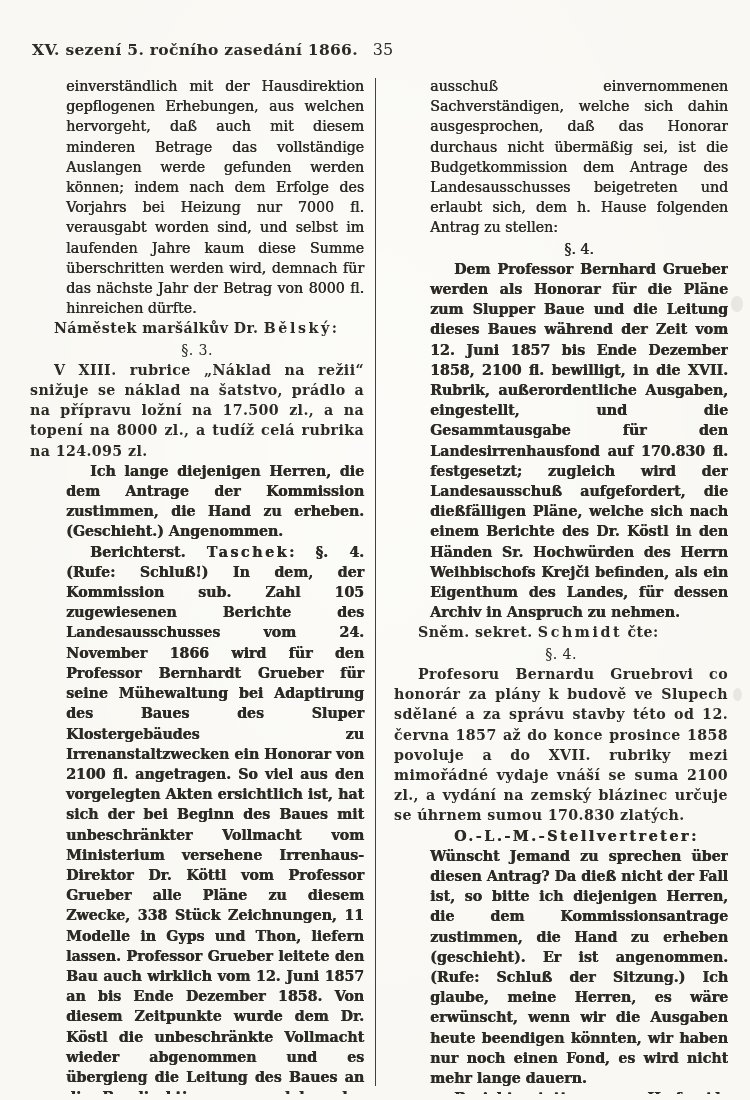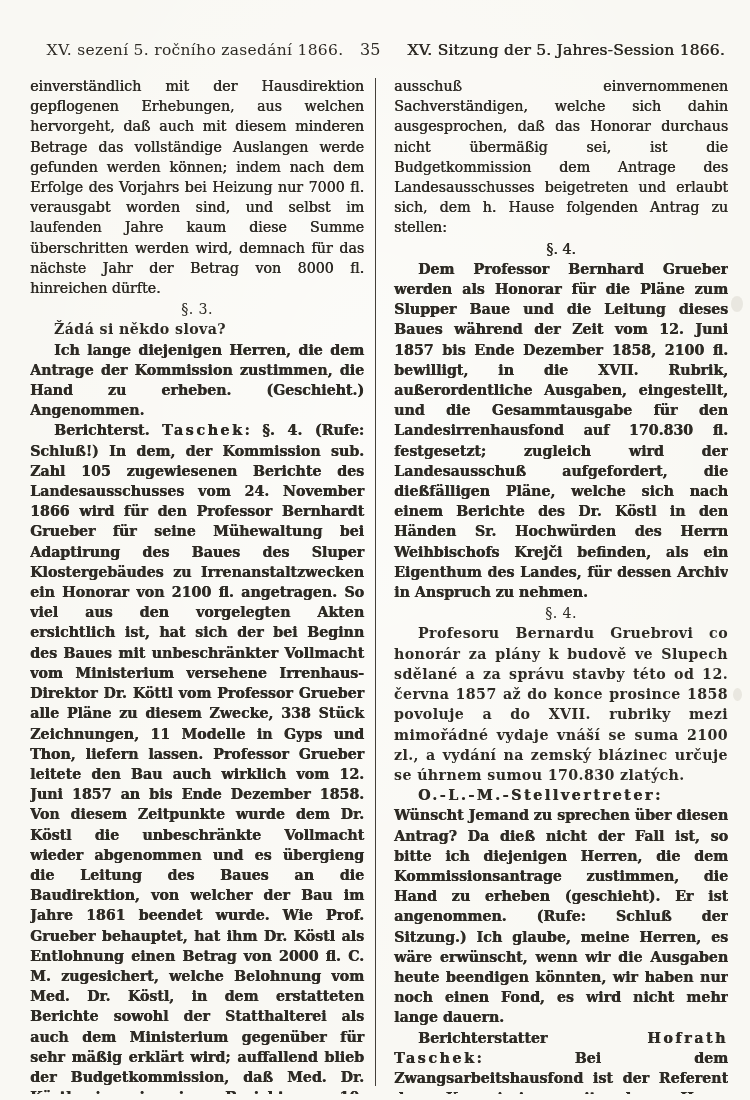--- a/index.html
+++ b/index.html
@@ -17,75 +17,76 @@
     background-image:radial-gradient(ellipse at 50% 40%, rgba(255,255,255,.5), rgba(0,0,0,0) 70%);
     color:var(--ink);
     font-family:"DejaVu Serif","Liberation Serif",serif;
     overflow:hidden;
   }
   
   .hdr{
     position:absolute;top:40px;left:30px;width:696px;
     display:flex;align-items:baseline;
   }
-  .hdr .h-left{width:330px;text-align:center;font-weight:normal;font-size:15.5px;letter-spacing:.3px;}
-  .hdr .h-num{width:46px;text-align:left;font-size:16px;}
+  .hdr .h-left{width:330px;text-align:center;font-weight:bold;font-size:15.5px;letter-spacing:.3px;}
+  .hdr .h-num{width:46px;text-align:center;font-size:16px;}
   .hdr .h-right{flex:1;text-align:center;font-size:15.5px;font-weight:normal;text-shadow:.5px 0 0 currentColor;letter-spacing:.2px;}
   
   .cols{
     position:absolute;top:76px;left:30px;width:698px;height:1018px;
     display:flex;overflow:hidden;
   }
   .col{width:341px;font-size:14.2px;line-height:20.2px;}
   .col-left{margin-right:15px;}
   .col-right{margin-left:15px;}
   .rule{
     position:absolute;top:78px;left:375px;width:1px;height:1008px;
     background:var(--divider);
   }
   
   .para{text-align:justify;}
   .para.a-center{text-align:center;text-indent:0;}
   .para.ind{text-indent:24px;font-weight:bold;}
   
-  .de{text-shadow:.45px 0 0 currentColor;}
+  .de{text-shadow:.45px 0 0 currentColor;margin-left:36px;}
   
   .cz{text-shadow:none;letter-spacing:.4px;}
   .sperr{letter-spacing:2.6px;}
   .headline{margin-top:1px;}
   
   .smudge{position:absolute;border-radius:50%;background:#e3e0d7;opacity:.7;}
   .smudge.s1{left:731px;top:296px;width:12px;height:16px;}
   .smudge.s2{left:733px;top:688px;width:9px;height:13px;}
 </style>
 </head>
 <body>
 
 <div class="page">
 
   <div class="hdr">
     <div class="h-left">XV. sezení 5. ročního zasedání 1866.</div>
     <div class="h-num">35</div>
-    <div class="h-right">XV. Sitzung der 5. Jahres-Session 1866.</div>
   </div>
 
   <div class="rule"></div>
 
   <div class="cols">
     <div class="col col-left">
         <div class="para de">einverständlich mit der Hausdirektion gepflogenen Erhebungen, aus welchen hervorgeht, daß auch mit diesem minderen Betrage das vollständige Auslangen werde gefunden werden können; indem nach dem Erfolge des Vorjahrs bei Heizung nur 7000 fl. verausgabt worden sind, und selbst im laufenden Jahre kaum diese Summe überschritten werden wird, demnach für das nächste Jahr der Betrag von 8000 fl. hinreichen dürfte.</div>
+        <div class="para cz ind"><span>Náměstek maršálkův Dr. </span><span class="sperr">Bělský</span><span>:</span></div>
         <div class="para cz a-center headline">§. 3.</div>
-        <div class="para cz ind">Žádá si někdo slova?</div>
+        <div class="para cz ind">V XIII. rubrice „Náklad na režii“ snižuje se náklad na šatstvo, prádlo a na přípravu ložní na 17.500 zl., a na topení na 8000 zl., a tudíž celá rubrika na 124.095 zl.</div>
         <div class="para de ind">Ich lange diejenigen Herren, die dem Antrage der Kommission zustimmen, die Hand zu erheben. (Geschieht.) Angenommen.</div>
         <div class="para de ind"><span>Berichterst. </span><span class="sperr">Taschek</span><span>: §. 4. (Rufe: Schluß!) In dem, der Kommission sub. Zahl 105 zugewiesenen Berichte des Landesausschusses vom 24. November 1866 wird für den Professor Bernhardt Grueber für seine Mühewaltung bei Adaptirung des Baues des Sluper Klostergebäudes zu Irrenanstaltzwecken ein Honorar von 2100 fl. angetragen. So viel aus den vorgelegten Akten ersichtlich ist, hat sich der bei Beginn des Baues mit unbeschränkter Vollmacht vom Ministerium versehene Irrenhaus-Direktor Dr. Köttl vom Professor Grueber alle Pläne zu diesem Zwecke, 338 Stück Zeichnungen, 11 Modelle in Gyps und Thon, liefern lassen. Professor Grueber leitete den Bau auch wirklich vom 12. Juni 1857 an bis Ende Dezember 1858. Von diesem Zeitpunkte wurde dem Dr. Köstl die unbeschränkte Vollmacht wieder abgenommen und es übergieng die Leitung des Baues an die Baudirektion, von welcher der Bau im Jahre 1861 beendet wurde. Wie Prof. Grueber behauptet, hat ihm Dr. Köstl als Entlohnung einen Betrag von 2000 fl. C. M. zugesichert, welche Belohnung vom Med. Dr. Köstl, in dem erstatteten Berichte sowohl der Statthalterei als auch dem Ministerium gegenüber für sehr mäßig erklärt wird; auffallend blieb der Budgetkommission, daß Med. Dr. Köstl, wie er in seinem Berichte vom 10. Juli 1866 an die Statthalterei anführt, bei seiner Rechnungslegung an das Staatsministerium die Erfolgung des dem Prof. Grueber zugesicherten Honorars nicht in Antrag gebracht habe.</span></div>
       </div>
     <div class="col col-right">
         <div class="para de">ausschuß einvernommenen Sachverständigen, welche sich dahin ausgesprochen, daß das Honorar durchaus nicht übermäßig sei, ist die Budgetkommission dem Antrage des Landesausschusses beigetreten und erlaubt sich, dem h. Hause folgenden Antrag zu stellen:</div>
         <div class="para de a-center headline">§. 4.</div>
         <div class="para de ind">Dem Professor Bernhard Grueber werden als Honorar für die Pläne zum Slupper Baue und die Leitung dieses Baues während der Zeit vom 12. Juni 1857 bis Ende Dezember 1858, 2100 fl. bewilligt, in die XVII. Rubrik, außerordentliche Ausgaben, eingestellt, und die Gesammtausgabe für den Landesirrenhausfond auf 170.830 fl. festgesetzt; zugleich wird der Landesausschuß aufgefordert, die dießfälligen Pläne, welche sich nach einem Berichte des Dr. Köstl in den Händen Sr. Hochwürden des Herrn Weihbischofs Krejči befinden, als ein Eigenthum des Landes, für dessen Archiv in Anspruch zu nehmen.</div>
+        <div class="para cz ind"><span>Sněm. sekret. </span><span class="sperr">Schmidt</span><span> čte:</span></div>
         <div class="para cz a-center headline">§. 4.</div>
         <div class="para cz ind">Profesoru Bernardu Gruebrovi co honorár za plány k budově ve Slupech sdělané a za správu stavby této od 12. června 1857 až do konce prosince 1858 povoluje a do XVII. rubriky mezi mimořádné vydaje vnáší se suma 2100 zl., a vydání na zemský blázinec určuje se úhrnem sumou 170.830 zlatých.</div>
         <div class="para de ind"><span class="sperr">O.-L.-M.-Stellvertreter</span><span>: Wünscht Jemand zu sprechen über diesen Antrag? Da dieß nicht der Fall ist, so bitte ich diejenigen Herren, die dem Kommissionsantrage zustimmen, die Hand zu erheben (geschieht). Er ist angenommen. (Rufe: Schluß der Sitzung.) Ich glaube, meine Herren, es wäre erwünscht, wenn wir die Ausgaben heute beendigen könnten, wir haben nur noch einen Fond, es wird nicht mehr lange dauern.</span></div>
         <div class="para de ind"><span>Berichterstatter </span><span class="sperr">Hofrath Taschek</span><span>: Bei dem Zwangsarbeitshausfond ist der Referent der Kommission mit dem Herrn Referenten des Landesausschusses einig geworden, so viel als möglich auf der einen Seite zu ersparen, und eine nicht beantragte Ausgabe bewilligen zu können, nämlich der Antrag zur Beleuchtung der Anstalt mit Gas wegen der großen Vortheile, die nach Anerkennung beider Herren der Anstalt hiedurch erwachsen. In Folge dessen ist bei mehreren Rubriken eine Aenderung eingetreten und zwar wird bei §. 1 angetragen:</span></div>
       </div>
   </div>
 
   <div class="smudge s1"></div>
   <div class="smudge s2"></div>
 

